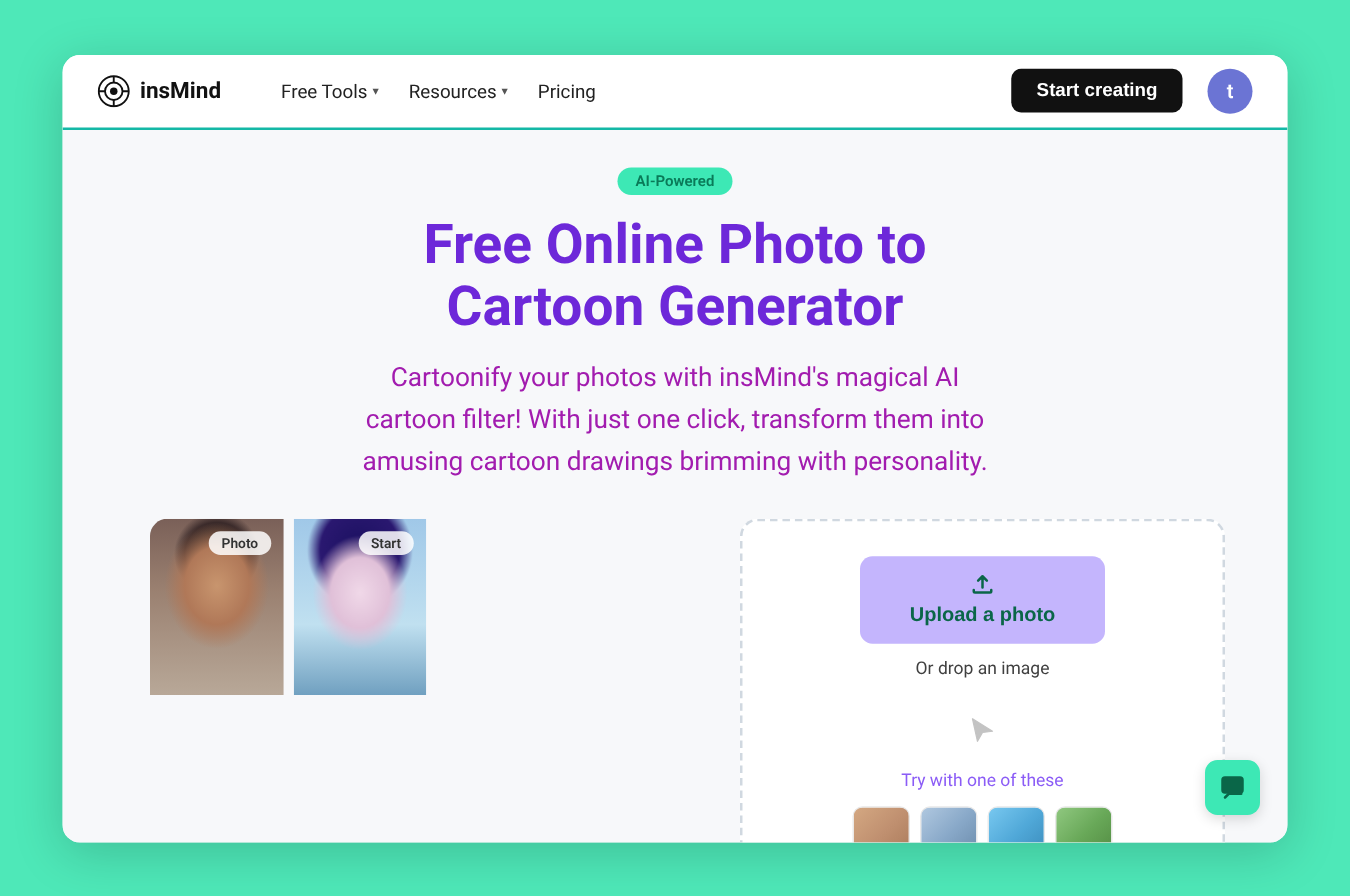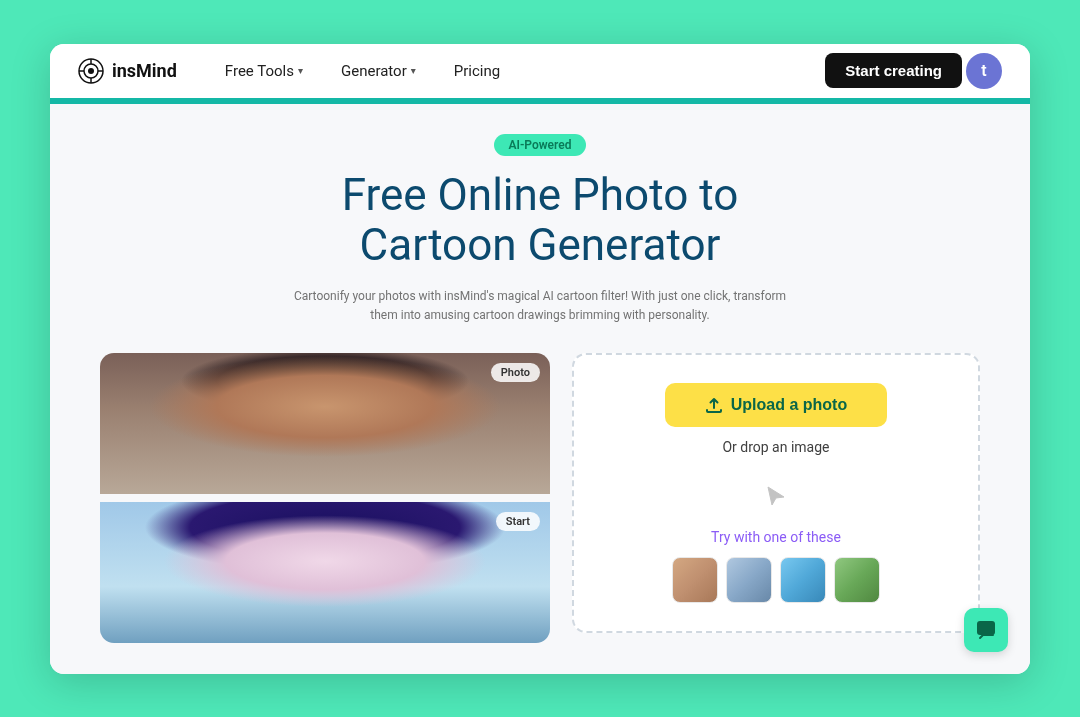--- a/index.html
+++ b/index.html
@@ -26,21 +26,21 @@
       flex-direction: column;
     }
 
     
     .navbar {
       background: #fff;
       height: 60px;
       display: flex;
       align-items: center;
       padding: 0 28px;
-      border-bottom: 6px solid #14b8a6;
+      border-bottom: 2px solid #14b8a6;
       flex-shrink: 0;
     }
 
     .logo-area {
       display: flex;
       align-items: center;
       gap: 8px;
       margin-right: 36px;
       text-decoration: none;
       color: #111;
@@ -53,21 +53,21 @@
 
     .logo-text {
       font-size: 18px;
       font-weight: 700;
       color: #111;
     }
 
     .nav-links {
       display: flex;
       align-items: center;
-      gap: 14px;
+      gap: 0;
       flex: 1;
     }
 
     .nav-item {
       display: flex;
       align-items: center;
       gap: 4px;
       padding: 6px 12px;
       font-size: 15px;
       color: #222;
@@ -77,21 +77,21 @@
     }
 
     .nav-item .chevron {
       font-size: 10px;
       color: #555;
     }
 
     .nav-right {
       display: flex;
       align-items: center;
-      gap: 4px;
+      gap: 20px;
     }
 
     .start-creating-btn {
       background: #111;
       color: #fff;
       border: none;
       border-radius: 8px;
       padding: 9px 20px;
       font-size: 15px;
       font-weight: 600;
@@ -135,55 +135,56 @@
       color: #0a7a58;
       font-size: 12px;
       font-weight: 600;
       padding: 4px 14px;
       border-radius: 20px;
       margin-bottom: 14px;
     }
 
     .hero-title {
       font-size: 44px;
-      font-weight: 400;
-      color: #0c4a6e;
+      font-weight: 700;
+      color: #6d28d9;
       line-height: 1.15;
       margin-bottom: 16px;
     }
 
     .hero-subtitle {
-      font-size: 12px;
-      color: #737373;
+      font-size: 21px;
+      color: #a21caf;
       line-height: 1.6;
       max-width: 520px;
       margin: 0 auto;
     }
 
     
     .bottom-area {
       display: flex;
       gap: 22px;
       align-items: flex-start;
       width: 100%;
       padding: 0 50px;
       flex: 1;
     }
 
     
     .image-grid {
       width: 450px;
       flex-shrink: 0;
       display: grid;
-      grid-template-columns: 1fr;
+      grid-template-columns: 1fr 1fr 1fr 1fr;
       grid-template-rows: 1fr 1fr;
       gap: 8px;
       border-radius: 14px;
       overflow: hidden;
       height: 290px;
+      margin-left: 20px;
     }
 
     .grid-cell {
       position: relative;
       overflow: hidden;
       background: #ccc;
     }
 
     
     .portrait-photo {
@@ -242,32 +243,33 @@
       border-radius: 14px;
       display: flex;
       flex-direction: column;
       align-items: center;
       justify-content: center;
       padding: 28px 24px;
       min-height: 270px;
     }
 
     .upload-btn {
-      background: #fde047;
+      background: #c4b5fd;
       color: #0a6648;
       border: none;
       border-radius: 10px;
       padding: 13px 40px;
       font-size: 16px;
       font-weight: 600;
       cursor: pointer;
       display: flex;
       align-items: center;
       gap: 8px;
       margin-bottom: 12px;
+      flex-direction: column;
     }
 
     .drop-text {
       font-size: 14px;
       color: #404040;
       margin-bottom: 28px;
     }
 
     .try-with-text {
       font-size: 14px;
@@ -342,21 +344,21 @@
         </svg>
         <span class="logo-text">insMind</span>
       </div>
 
       <div class="nav-links">
         <div class="nav-item">
           <span>Free Tools</span>
           <span class="chevron">▾</span>
         </div>
         <div class="nav-item">
-          <span>Generator</span>
+          <span>Resources</span>
           <span class="chevron">▾</span>
         </div>
         <div class="nav-item">
           <span>Pricing</span>
         </div>
       </div>
 
       <div class="nav-right">
         <button class="start-creating-btn">Start creating</button>
         <div class="avatar-circle">t</div>

